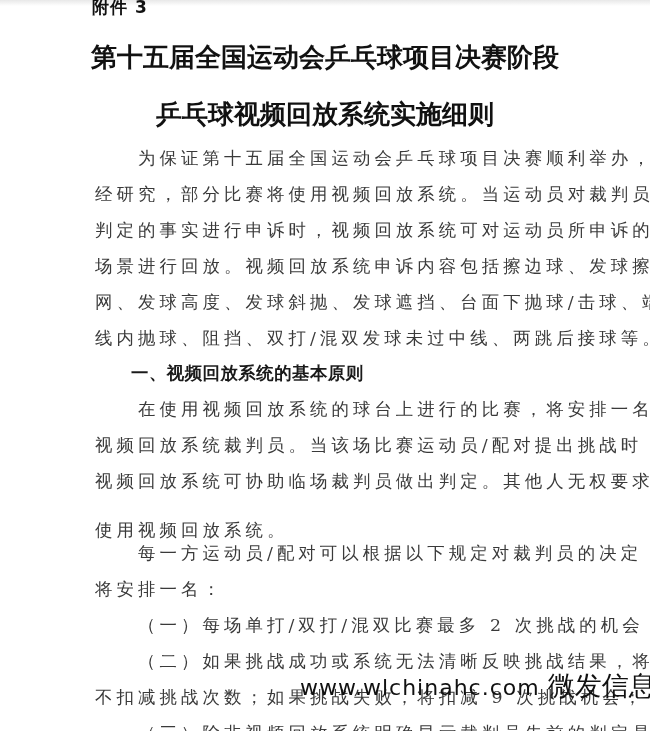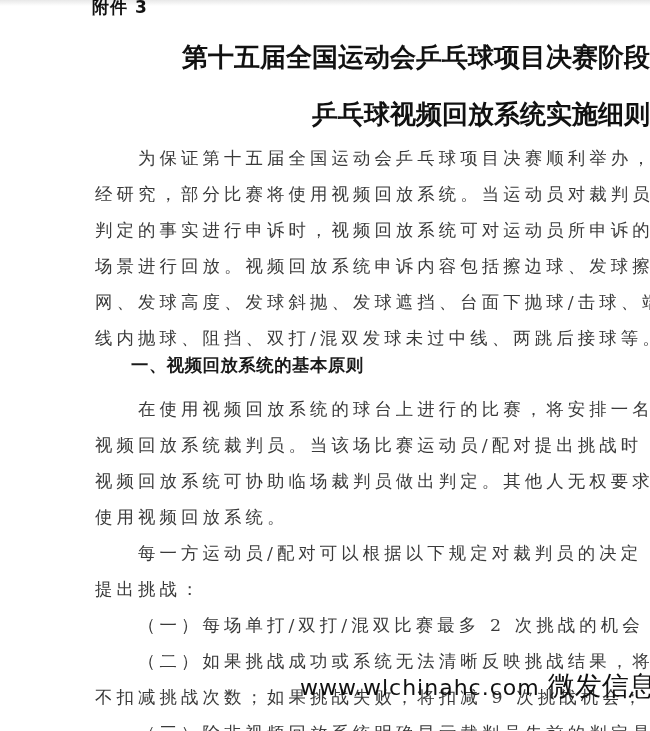--- a/index.html
+++ b/index.html
@@ -8,21 +8,21 @@
     background:#ffffff; color:#333;
     font-family: "DejaVu Serif", "Liberation Serif", serif;
   }
   .top-shade { position:absolute; left:0; top:0; width:650px; height:6px; background:linear-gradient(#e8e8e8,#fff); }
   .attach {
     position:absolute; left:92px; top:-4px;
     font-family:"DejaVu Sans","Liberation Sans",sans-serif; font-weight:bold;
     font-size:17px; color:#111; letter-spacing:1px;
   }
   .title {
-    position:absolute; left:0; width:650px; text-align:right;
+    position:absolute; left:0; width:650px; text-align:center;
     font-family:"DejaVu Sans","Liberation Sans",sans-serif; font-weight:bold;
     color:#111; font-size:26px; letter-spacing:0px;
   }
   .t1 { top:40px; }
   .t2 { top:97px; }
   .line {
     position:absolute; left:95px; white-space:nowrap;
     font-size:17.4px; color:#3a3a3a; letter-spacing:4.1px;
   }
   .heading {
@@ -48,28 +48,28 @@
 <div class="title t1">第十五届全国运动会乒乓球项目决赛阶段</div>
 <div class="title t2">乒乓球视频回放系统实施细则</div>
 
 <div class="line" style="top:146px">　　为保证第十五届全国运动会乒乓球项目决赛顺利举办，</div>
 <div class="line" style="top:182px">经研究，部分比赛将使用视频回放系统。当运动员对裁判员</div>
 <div class="line" style="top:218px">判定的事实进行申诉时，视频回放系统可对运动员所申诉的</div>
 <div class="line" style="top:254px">场景进行回放。视频回放系统申诉内容包括擦边球、发球擦</div>
 <div class="line" style="top:290px">网、发球高度、发球斜抛、发球遮挡、台面下抛球/击球、端</div>
 <div class="line" style="top:326px">线内抛球、阻挡、双打/混双发球未过中线、两跳后接球等。</div>
 
-<div class="heading" style="top:353px">一、视频回放系统的基本原则</div>
+<div class="heading" style="top:361px">一、视频回放系统的基本原则</div>
 
 <div class="line" style="top:397px">　　在使用视频回放系统的球台上进行的比赛，将安排一名</div>
 <div class="line" style="top:433px">视频回放系统裁判员。当该场比赛运动员/配对提出挑战时，</div>
 <div class="line" style="top:469px">视频回放系统可协助临场裁判员做出判定。其他人无权要求</div>
-<div class="line" style="top:505px">使用视频回放系统。</div>
+<div class="line" style="top:518px">使用视频回放系统。</div>
 <div class="line" style="top:541px">　　每一方运动员/配对可以根据以下规定对裁判员的决定</div>
-<div class="line" style="top:577px">提出挑战：</div>
+<div class="line" style="top:577px">将安排一名：</div>
 <div class="line" style="top:613px">　　（一）每场单打/双打/混双比赛最多 2 次挑战的机会；</div>
 <div class="line" style="top:649px">　　（二）如果挑战成功或系统无法清晰反映挑战结果，将</div>
 <div class="line" style="top:685px">不扣减挑战次数；如果挑战失败，将扣减 9 次挑战机会；</div>
 <div class="line" style="top:721px">　　（三）除非视频回放系统明确显示裁判员先前的判定是</div>
 
 <div class="watermark">
   <span class="wm-url">www.wlchinahc.com</span><span class="wm-name">微发信息网</span>
 </div>
 
 </body></html>

